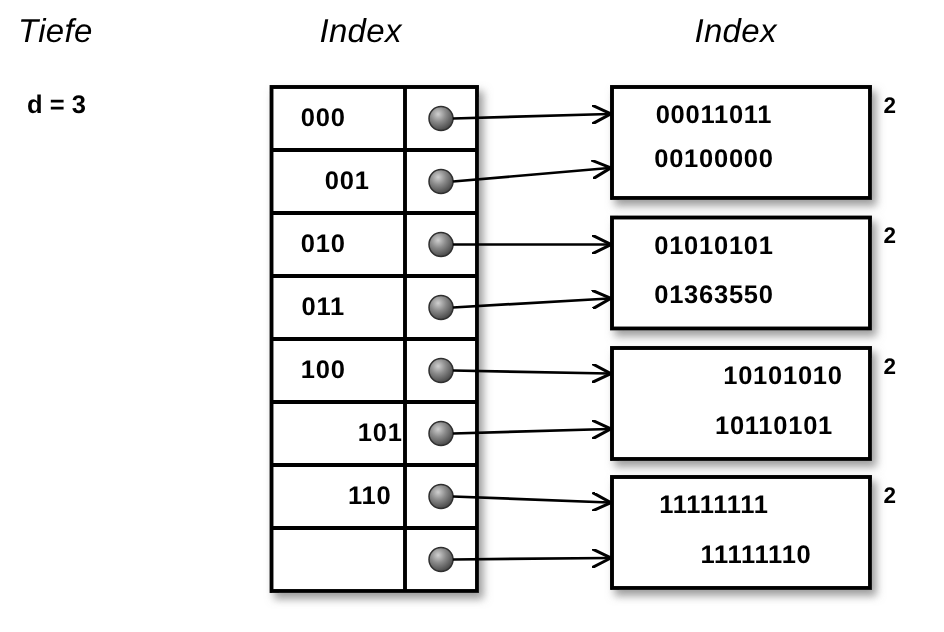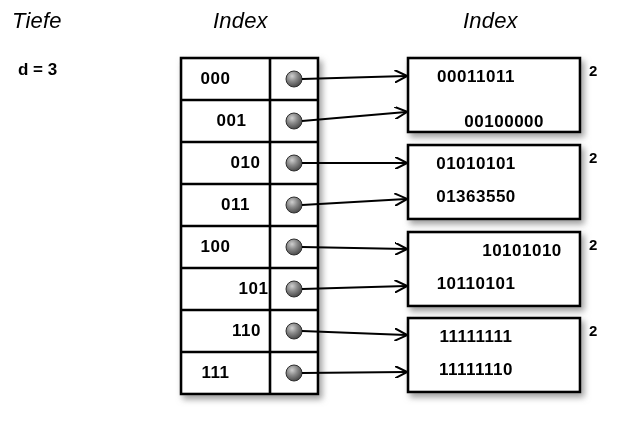--- a/index.html
+++ b/index.html
@@ -144,36 +144,35 @@
       <line x1="302" y1="205" x2="406" y2="199" marker-end="url(#arrowHead)"></line>
       <line x1="302" y1="247" x2="406" y2="249" marker-end="url(#arrowHead)"></line>
       <line x1="302" y1="289" x2="406" y2="286" marker-end="url(#arrowHead)"></line>
       <line x1="302" y1="331" x2="406" y2="335" marker-end="url(#arrowHead)"></line>
       <line x1="302" y1="373" x2="406" y2="372" marker-end="url(#arrowHead)"></line>
     </g>
   </svg>
 
   <div class="dir-key" style="left:182px; top:69px;">000</div>
   <div class="dir-key" style="left:182px; top:111px;padding-left:16px;">001</div>
-  <div class="dir-key" style="left:182px; top:153px;padding-left:30px;">010</div>
-  <div class="dir-key" style="left:182px; top:195px;padding-left:20px;">011</div>
+  <div class="dir-key" style="left:182px; top:153px;">010</div>
+  <div class="dir-key" style="left:182px; top:195px;">011</div>
   <div class="dir-key" style="left:182px; top:237px;">100</div>
   <div class="dir-key" style="left:182px; top:279px;padding-left:38px;">101</div>
   <div class="dir-key" style="left:182px; top:321px;padding-left:31px;">110</div>
-  <div class="dir-key" style="left:182px; top:363px;">111</div>
 
   <div class="page-line" style="left:408px; top:67px;">00011011</div>
-  <div class="page-line" style="left:408px; top:112px;text-align:right;">00100000</div>
+  <div class="page-line" style="left:408px; top:96px;">00100000</div>
   <div class="page-depth" style="left:589px; top:62px;">2</div>
 
   <div class="page-line" style="left:408px; top:154px;">01010101</div>
   <div class="page-line" style="left:408px; top:187px;">01363550</div>
   <div class="page-depth" style="left:589px; top:149px;">2</div>
 
   <div class="page-line" style="left:408px; top:241px;margin-left:46px;">10101010</div>
-  <div class="page-line" style="left:408px; top:274px;">10110101</div>
+  <div class="page-line" style="left:408px; top:274px;padding-left:40px;">10110101</div>
   <div class="page-depth" style="left:589px; top:236px;">2</div>
 
   <div class="page-line" style="left:408px; top:327px;">11111111</div>
-  <div class="page-line" style="left:408px; top:360px;">11111110</div>
+  <div class="page-line" style="left:408px; top:360px;padding-left:28px;">11111110</div>
   <div class="page-depth" style="left:589px; top:322px;">2</div>
 
 </div>
 
 </body></html>

